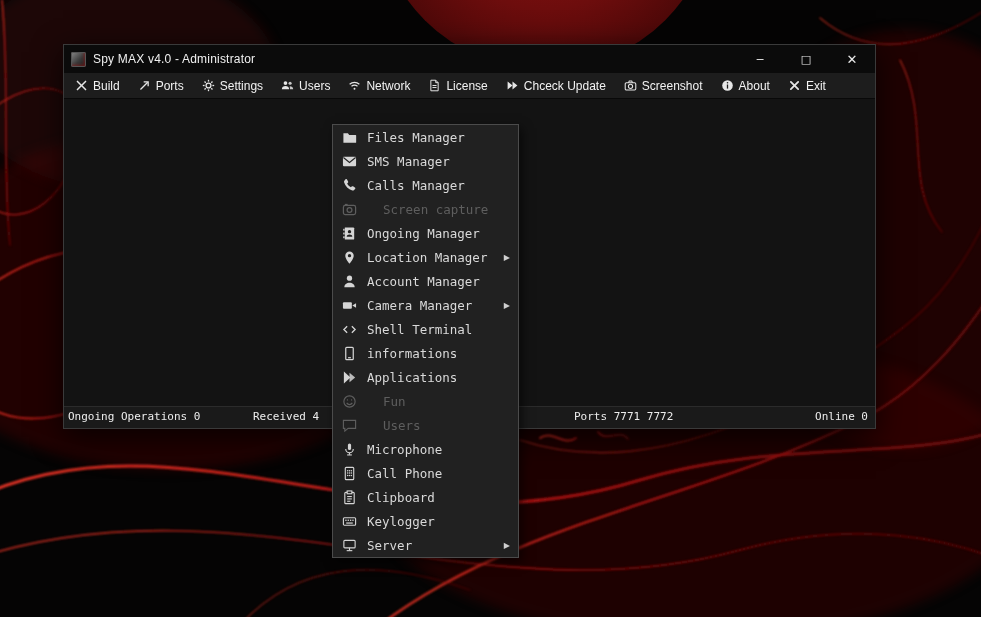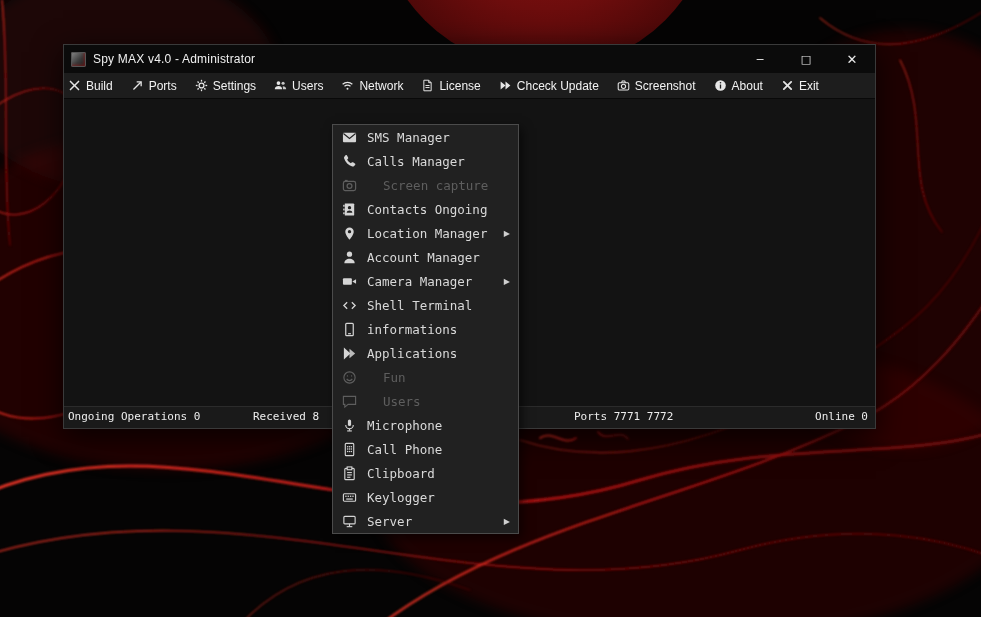--- a/index.html
+++ b/index.html
@@ -21,21 +21,21 @@
     background:linear-gradient(135deg,#8a8a8a 0%,#3a3a3a 55%,#151515 100%);
     box-shadow:inset 0 0 0 1px #555, inset -2px -2px 3px rgba(160,20,20,.55); }
   .title { color:#f0f0f0; font-size:12px; letter-spacing:.2px; }
   .wc { margin-left:auto; display:flex; height:100%; }
   .wc button { width:46px; height:100%; background:transparent; border:0; color:#eaeaea;
     font-size:11px; font-family:"DejaVu Sans", sans-serif; cursor:pointer;
     display:flex; align-items:center; justify-content:center; }
   .wc button.close { font-size:13px; }
 
   .toolbar { height:26px; background:#1d1d1d; border-bottom:1px solid #090909;
-    display:flex; align-items:center; padding:0 4px; gap:18px; flex:0 0 auto; }
+    display:flex; align-items:center; padding:0 11px; gap:18px; flex:0 0 auto; }
   .ti { display:flex; align-items:center; gap:5px; color:#f2f2f2; font-size:12px; cursor:pointer; white-space:nowrap; }
   .tic { display:flex; align-items:center; color:#e6e6e6; }
   .tic svg { width:13px; height:13px; display:block; }
 
   .content { flex:1 1 auto; background:#131313; }
 
   .statusbar { height:22px; background:#1a1a1a; border-top:1px solid #2b2b2b; position:relative;
     font-family:"DejaVu Sans Mono", monospace; font-size:11px; color:#ededed; flex:0 0 auto; }
   .statusbar span { position:absolute; top:3px; white-space:nowrap; }
   .sb-ongoing { left:4px; }
@@ -214,28 +214,36 @@
           </svg>
         </span>
       <span>Exit</span>
     </div>
   </div>
 
   <div class="content"></div>
 
   <div class="statusbar">
     <span class="sb-ongoing">Ongoing Operations 0</span>
-    <span class="sb-received">Received 8</span>
+    <span class="sb-received">Received 4</span>
     <span class="sb-ports">Ports 7771 7772</span>
     <span class="sb-online">Online 0</span>
   </div>
 </div>
 
 <div class="menu">
 
+  <div class="mi">
+    <span class="mic">
+        <svg viewBox="0 0 16 16">
+          <path d="M1.5 3.5h4.8l1.4 1.8h6.8a.6.6 0 01.6.6v7.1a.6.6 0 01-.6.6H1.5z" fill="currentColor"></path>
+        </svg>
+      </span>
+    <span class="mil">Files Manager</span>
+  </div>
 
   <div class="mi">
     <span class="mic">
         <svg viewBox="0 0 16 16">
           <rect x="1" y="3" width="14" height="10" rx="1" fill="currentColor"></rect>
           <path d="M1.5 3.8L8 9l6.5-5.2" fill="none" stroke="#212121" stroke-width="1.2"></path>
         </svg>
       </span>
     <span class="mil">SMS Manager</span>
   </div>
@@ -264,21 +272,21 @@
     <span class="mic">
         <svg viewBox="0 0 16 16">
           <path d="M3 1.5h9a1 1 0 011 1v11a1 1 0 01-1 1H3z" fill="currentColor"></path>
           <rect x="1.3" y="3" width="1.5" height="2" fill="currentColor"></rect>
           <rect x="1.3" y="7" width="1.5" height="2" fill="currentColor"></rect>
           <rect x="1.3" y="11" width="1.5" height="2" fill="currentColor"></rect>
           <circle cx="8" cy="6" r="1.8" fill="#212121"></circle>
           <path d="M5 11.5c0-1.6 1.4-2.5 3-2.5s3 .9 3 2.5z" fill="#212121"></path>
         </svg>
       </span>
-    <span class="mil">Contacts Ongoing</span>
+    <span class="mil">Ongoing Manager</span>
   </div>
 
   <div class="mi">
     <span class="mic">
         <svg viewBox="0 0 16 16">
           <path d="M8 1.5A4.5 4.5 0 003.5 6c0 3.4 4.5 8.5 4.5 8.5S12.5 9.4 12.5 6A4.5 4.5 0 008 1.5z" fill="currentColor"></path>
           <circle cx="8" cy="6" r="1.8" fill="#212121"></circle>
         </svg>
       </span>
     <span class="mil">Location Manager</span>

